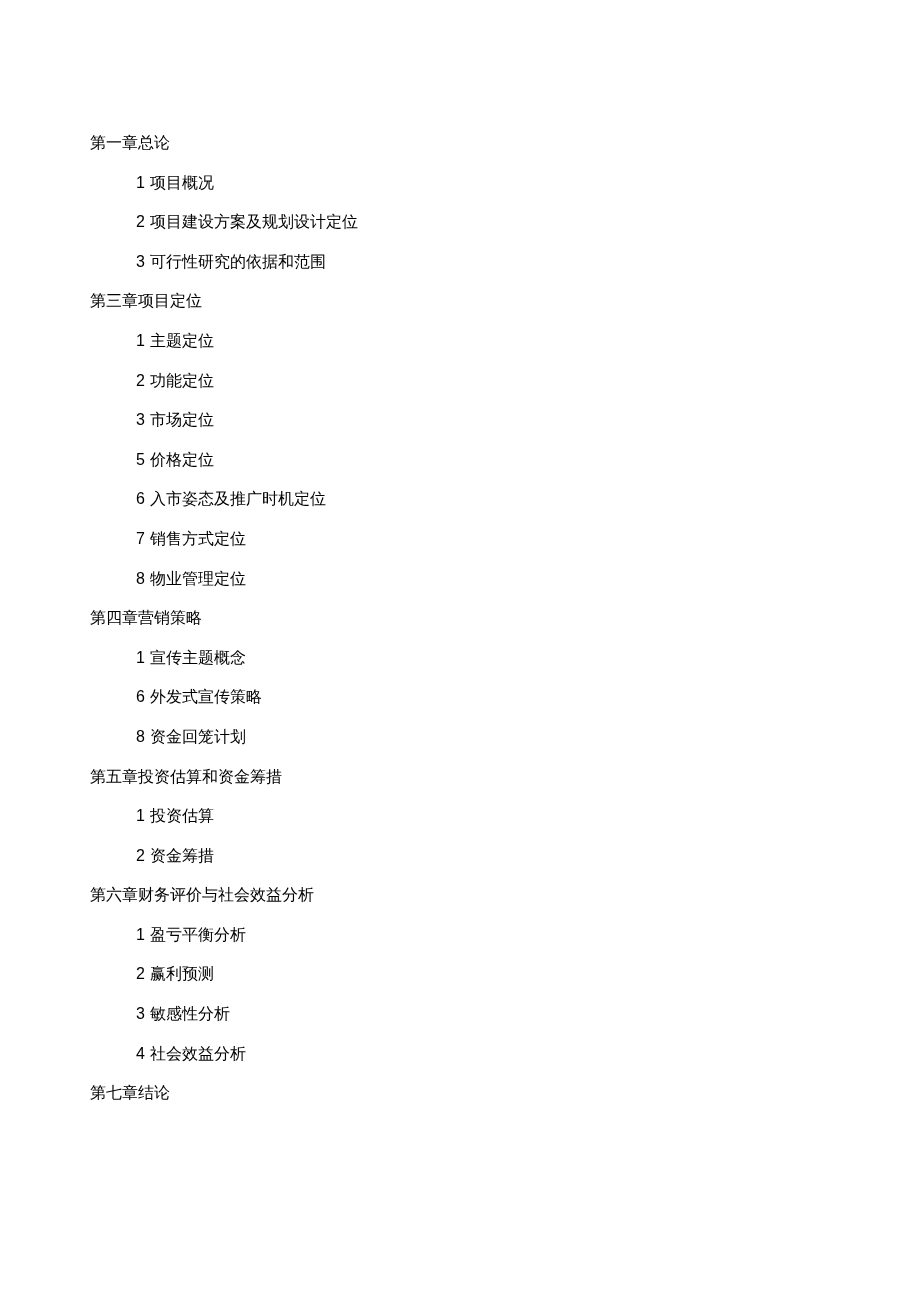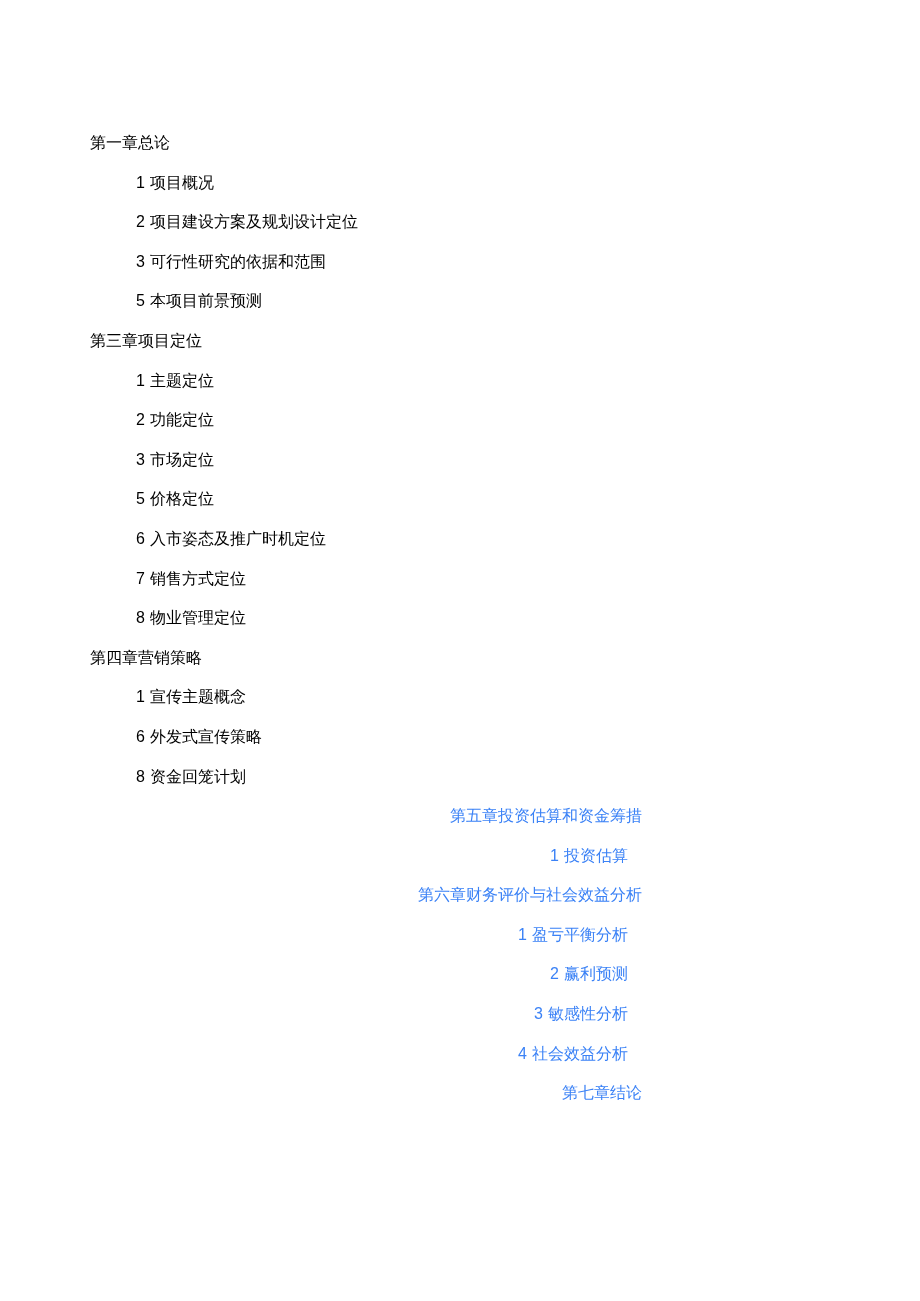--- a/index.html
+++ b/index.html
@@ -26,55 +26,54 @@
     }
     .item {
       margin: 14px;
       padding-left: 32px;
     }
     .item .num {
       font-family: Arial, sans-serif;
       letter-spacing: 1px;
     }
     .red {
-      color: #3b82f6;
-      text-align: right;
+      color: #000000;
     }
   </style>
 </head>
 <body>
 
 <div class="page">
   <div id="toc-container">
       <div class="chapter">
         <div class="chapter-title">第一章总论</div>
         <div class="item"><span class="num">1</span> <span>项目概况</span></div>
         <div class="item"><span class="num">2</span> <span>项目建设方案及规划设计定位</span></div>
         <div class="item"><span class="num">3</span> <span>可行性研究的依据和范围</span></div>
-        <div class="item"><span class="num">5</span> <span>本项目前景预测</span></div>
       </div>
       <div class="chapter">
         <div class="chapter-title">第三章项目定位</div>
         <div class="item"><span class="num">1</span> <span>主题定位</span></div>
         <div class="item"><span class="num">2</span> <span>功能定位</span></div>
         <div class="item"><span class="num">3</span> <span>市场定位</span></div>
         <div class="item"><span class="num">5</span> <span>价格定位</span></div>
         <div class="item"><span class="num">6</span> <span>入市姿态及推广时机定位</span></div>
         <div class="item"><span class="num">7</span> <span>销售方式定位</span></div>
         <div class="item"><span class="num">8</span> <span>物业管理定位</span></div>
       </div>
       <div class="chapter">
         <div class="chapter-title">第四章营销策略</div>
         <div class="item"><span class="num">1</span> <span>宣传主题概念</span></div>
         <div class="item"><span class="num">6</span> <span>外发式宣传策略</span></div>
         <div class="item"><span class="num">8</span> <span>资金回笼计划</span></div>
       </div>
       <div class="chapter red">
         <div class="chapter-title">第五章投资估算和资金筹措</div>
         <div class="item"><span class="num">1</span> <span>投资估算</span></div>
+        <div class="item"><span class="num">2</span> <span>资金筹措</span></div>
       </div>
       <div class="chapter red">
         <div class="chapter-title">第六章财务评价与社会效益分析</div>
         <div class="item"><span class="num">1</span> <span>盈亏平衡分析</span></div>
         <div class="item"><span class="num">2</span> <span>赢利预测</span></div>
         <div class="item"><span class="num">3</span> <span>敏感性分析</span></div>
         <div class="item"><span class="num">4</span> <span>社会效益分析</span></div>
       </div>
       <div class="chapter red">
         <div class="chapter-title">第七章结论</div>

